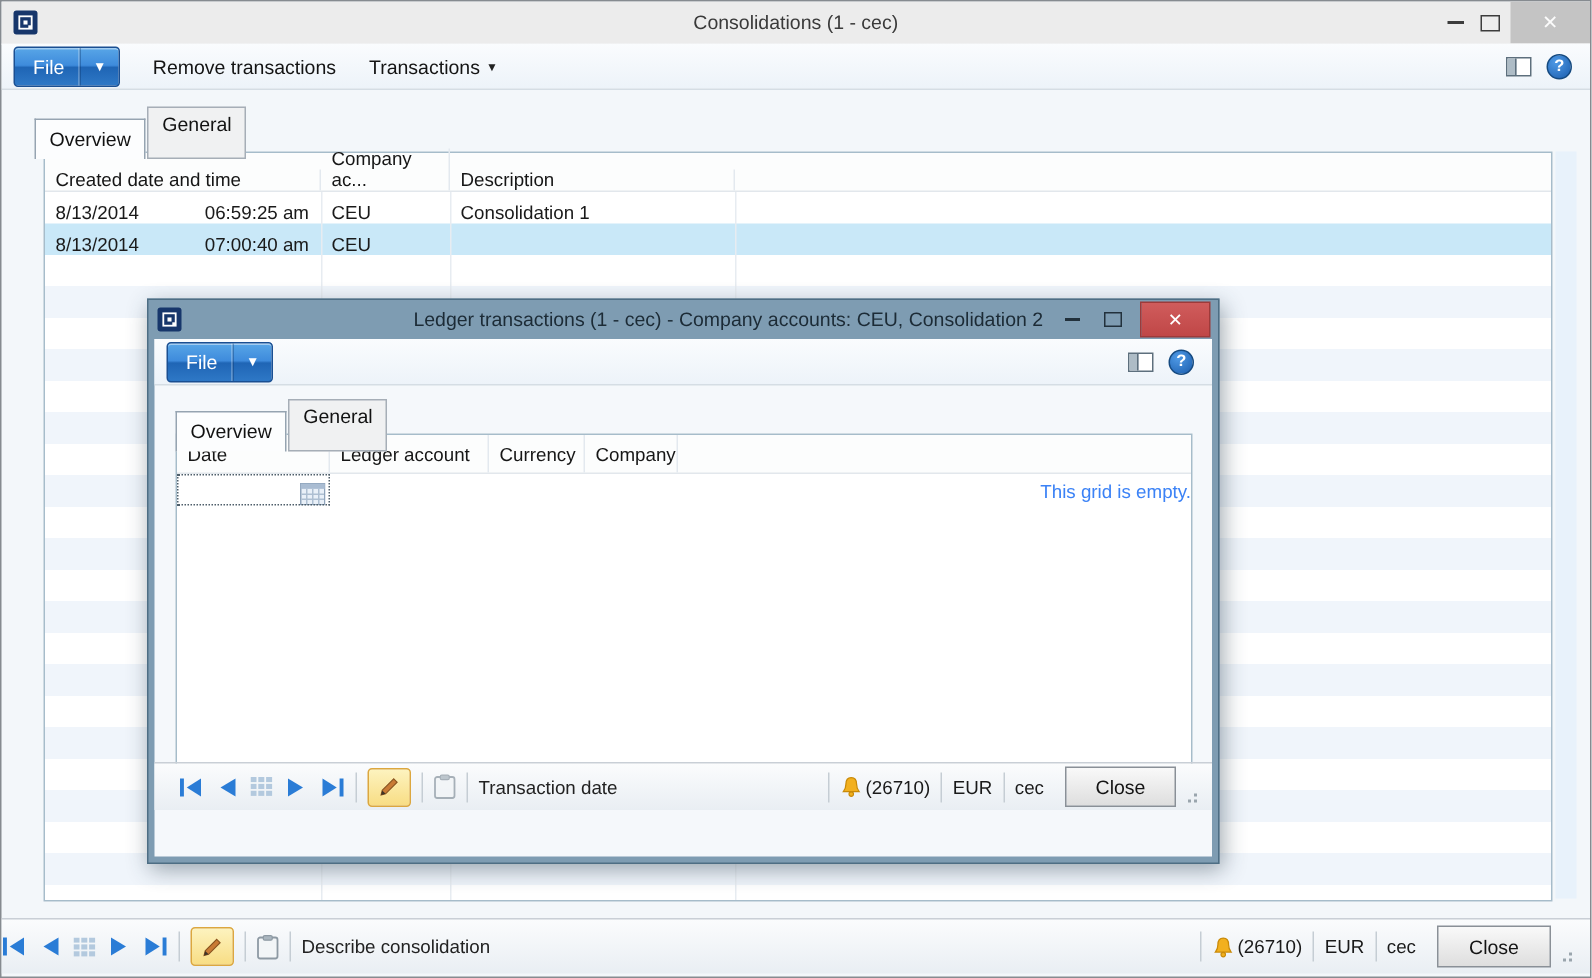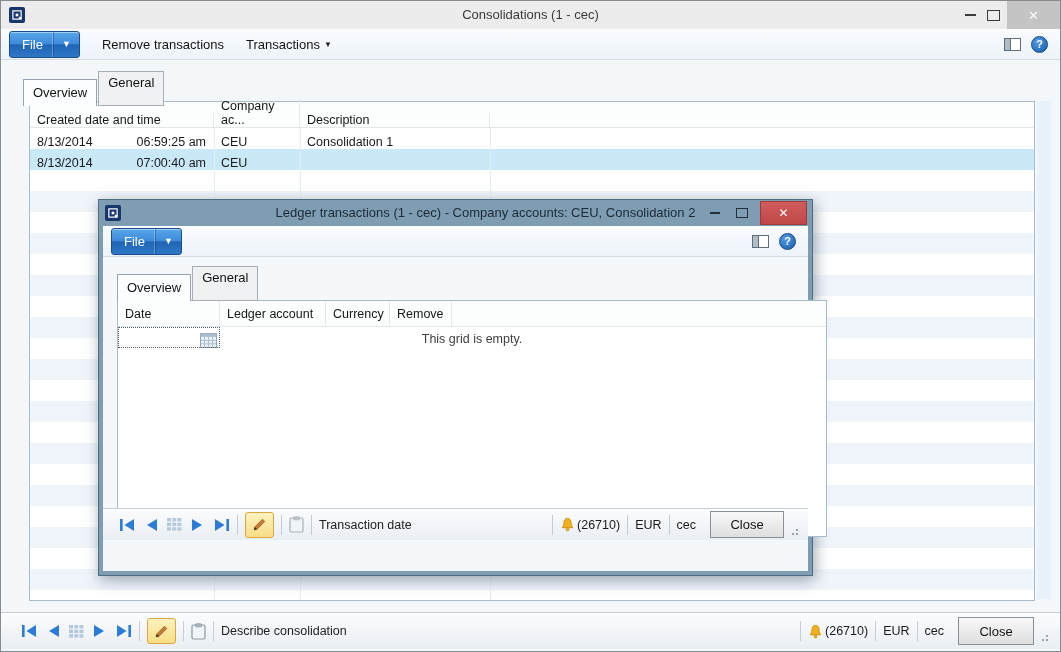--- a/index.html
+++ b/index.html
@@ -70,21 +70,21 @@
   .child{position:absolute;left:97px;top:198px;width:715px;height:377px;background:#7e9cb2;border:1px solid #4e6e84;
     box-sizing:border-box;box-shadow:2px 4px 14px rgba(40,60,75,.45);z-index:10;}
   .cw-titlebar{position:absolute;left:0;top:0;right:0;height:34px;}
   .cw-title{position:absolute;left:60px;right:0;top:0;height:26px;line-height:26px;text-align:center;font-size:13px;color:#1c2b36;}
   .cw-close{position:absolute;right:5px;top:1px;width:47px;height:24px;background:linear-gradient(#d05c5c,#c04747);
     border:1px solid #9d3a3a;box-sizing:border-box;color:#fff;font-size:12px;display:flex;align-items:center;justify-content:center;}
   .cw-min{width:10px;height:2px;background:#22313c;}
   .cw-max{width:10px;height:8px;border:1.5px solid #22313c;}
   .cw-inner{position:absolute;left:4px;right:4px;top:26px;bottom:4px;background:#f5f8fb;}
   .cw-body{position:absolute;left:0;right:0;top:30px;bottom:31px;}
-  .empty-msg{position:absolute;left:0;right:0;text-align:center;color:#404040;}
+  .empty-msg{position:absolute;left:0;right:0;text-align:right;color:#3b82f6;}
   
   .svg-ico{display:block;}
 </style>
 </head>
 <body>
 
 <div class="mw-titlebar">
   <span class="appicon">
     <svg class="svg-ico" width="12" height="12" viewBox="0 0 16 16">
       <rect x="2.5" y="2.5" width="11" height="11" fill="none" stroke="#ffffff" stroke-width="1.6"></rect>
@@ -153,21 +153,21 @@
   </div>
 
   <div class="stripes" style="top:68px;"></div>
   <div class="col-line" style="left:184px;top:26px;bottom:0;"></div>
   <div class="col-line" style="left:270px;top:26px;bottom:0;"></div>
   <div class="col-line" style="left:460px;top:26px;bottom:0;"></div>
 </div>
 
 <div class="vscroll" style="left:1036px;top:100px;width:14px;height:498px;"></div>
 
-<div class="sbar" style="top:611px;height:36px;padding-left:20px;padding-right:10px;">
+<div class="sbar" style="top:611px;height:36px;padding-right:10px;">
   <div class="nav-icons">
     <svg class="svg-ico" width="17" height="14" viewBox="0 0 17 14">
         <rect x="1" y="1" width="2.6" height="12" fill="#2a7cd6"></rect>
         <polygon points="15,1 5.5,7 15,13" fill="#2a7cd6"></polygon>
       </svg>
     <svg class="svg-ico" width="13" height="14" viewBox="0 0 13 14">
         <polygon points="12,1 2,7 12,13" fill="#2a7cd6"></polygon>
       </svg>
     <svg class="svg-ico" width="15" height="13" viewBox="0 0 15 13">
       <g fill="#b3c9de">
@@ -256,26 +256,26 @@
         <span class="help-icon">?</span>
       </div>
     </div>
 
     <div class="cw-body">
       <div class="tabs" style="left:14px;top:10px;">
         <div class="tab active">Overview</div>
         <div class="tab inactive">General</div>
       </div>
 
-      <div class="grid" style="left:14px;top:44px;width:676px;height:235px;padding-left:32px;">
+      <div class="grid" style="left:14px;top:33px;width:676px;height:235px;">
         <div class="g-header" style="height:26px;">
           <div class="g-hcell" style="width:102px;">Date</div>
           <div class="g-hcell" style="width:106px;">Ledger account</div>
           <div class="g-hcell" style="width:64px;">Currency</div>
-          <div class="g-hcell" style="width:62px;">Remove</div>
+          <div class="g-hcell" style="width:62px;">Company</div>
           <div class="g-hcell no-r" style="flex:1;"></div>
         </div>
         <div class="g-row" style="top:26px;">
           <div class="g-cell focus-dotted" style="width:102px;justify-content:flex-end;padding-right:3px;">
             <svg class="svg-ico" width="17" height="15" viewBox="0 0 17 15">
               <rect x="0.5" y="0.5" width="16" height="14" fill="#e9f0f8" stroke="#8fa4bb" stroke-width="1"></rect>
               <rect x="0.5" y="0.5" width="16" height="3.4" fill="#a9bcd2"></rect>
               <g stroke="#aebfd2" stroke-width="1">
                   <line x1="4.5" y1="4" x2="4.5" y2="14"></line>
                   <line x1="8.5" y1="4" x2="8.5" y2="14"></line>

